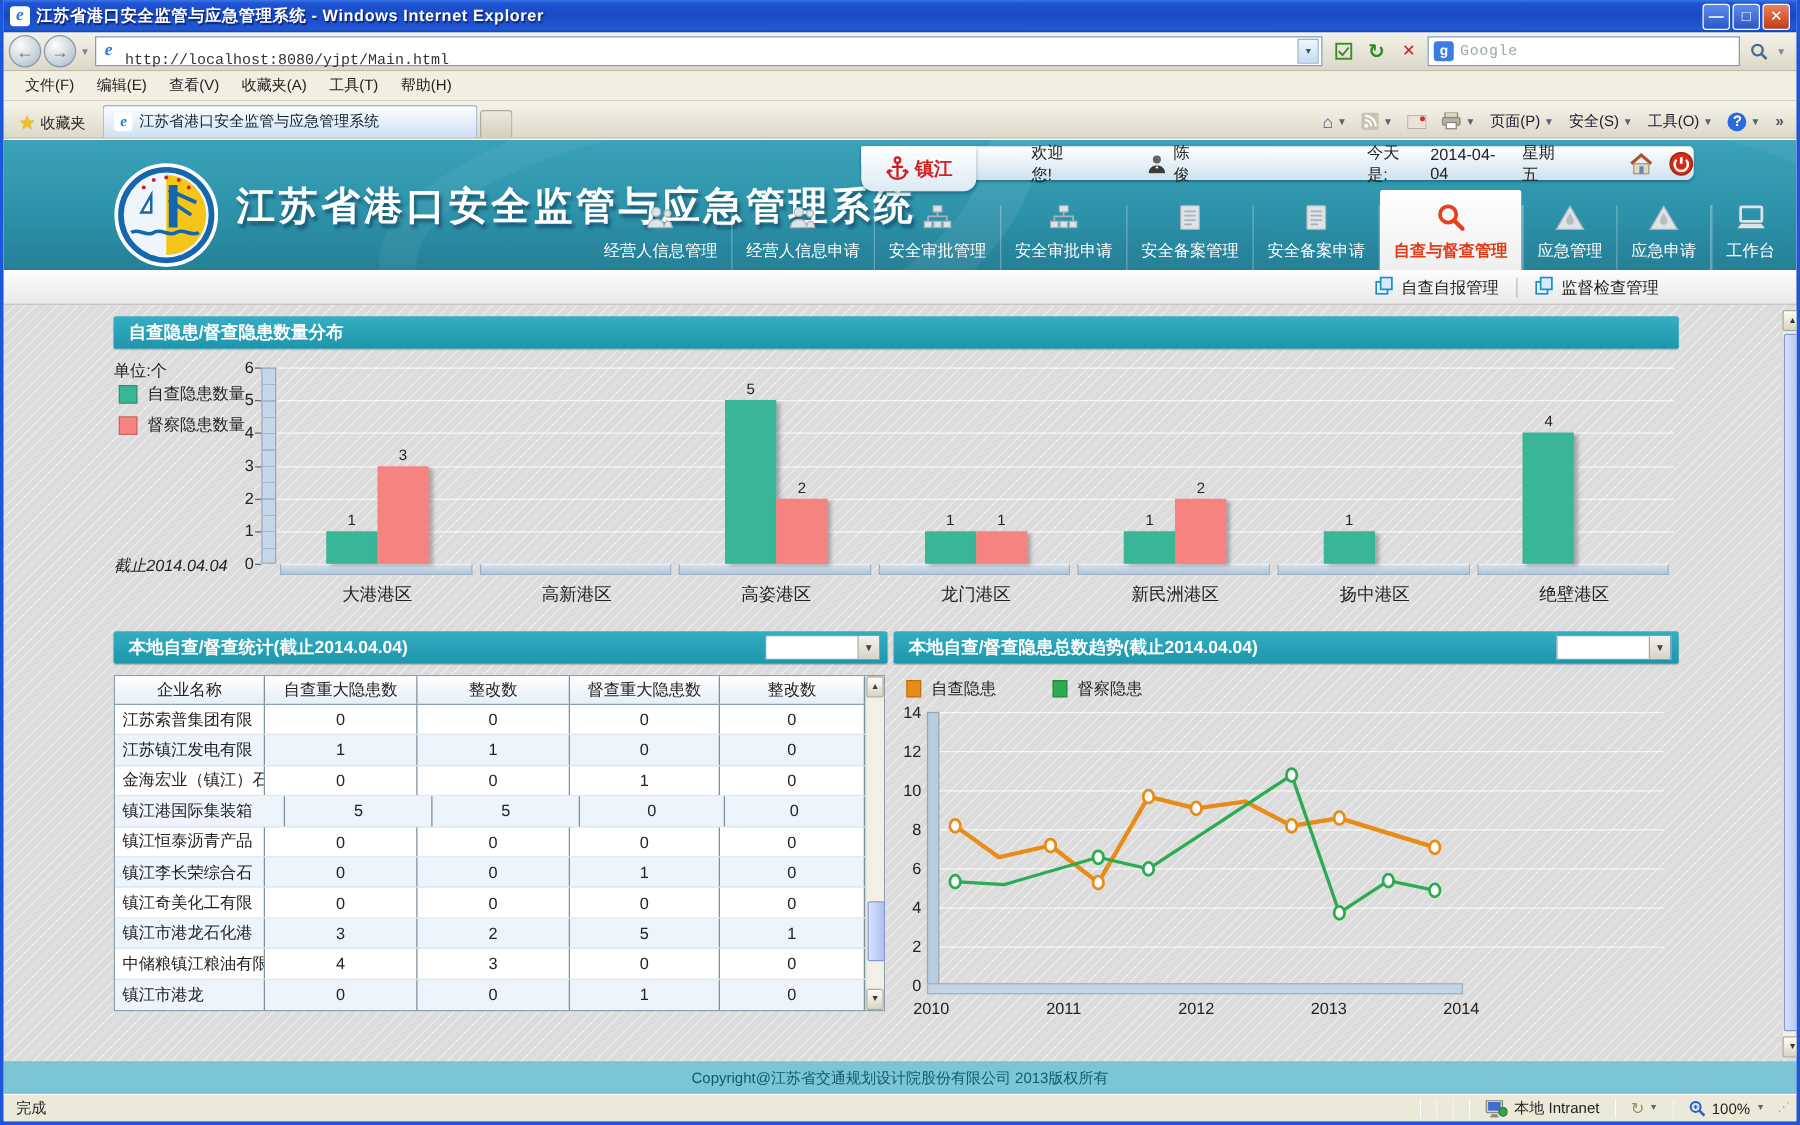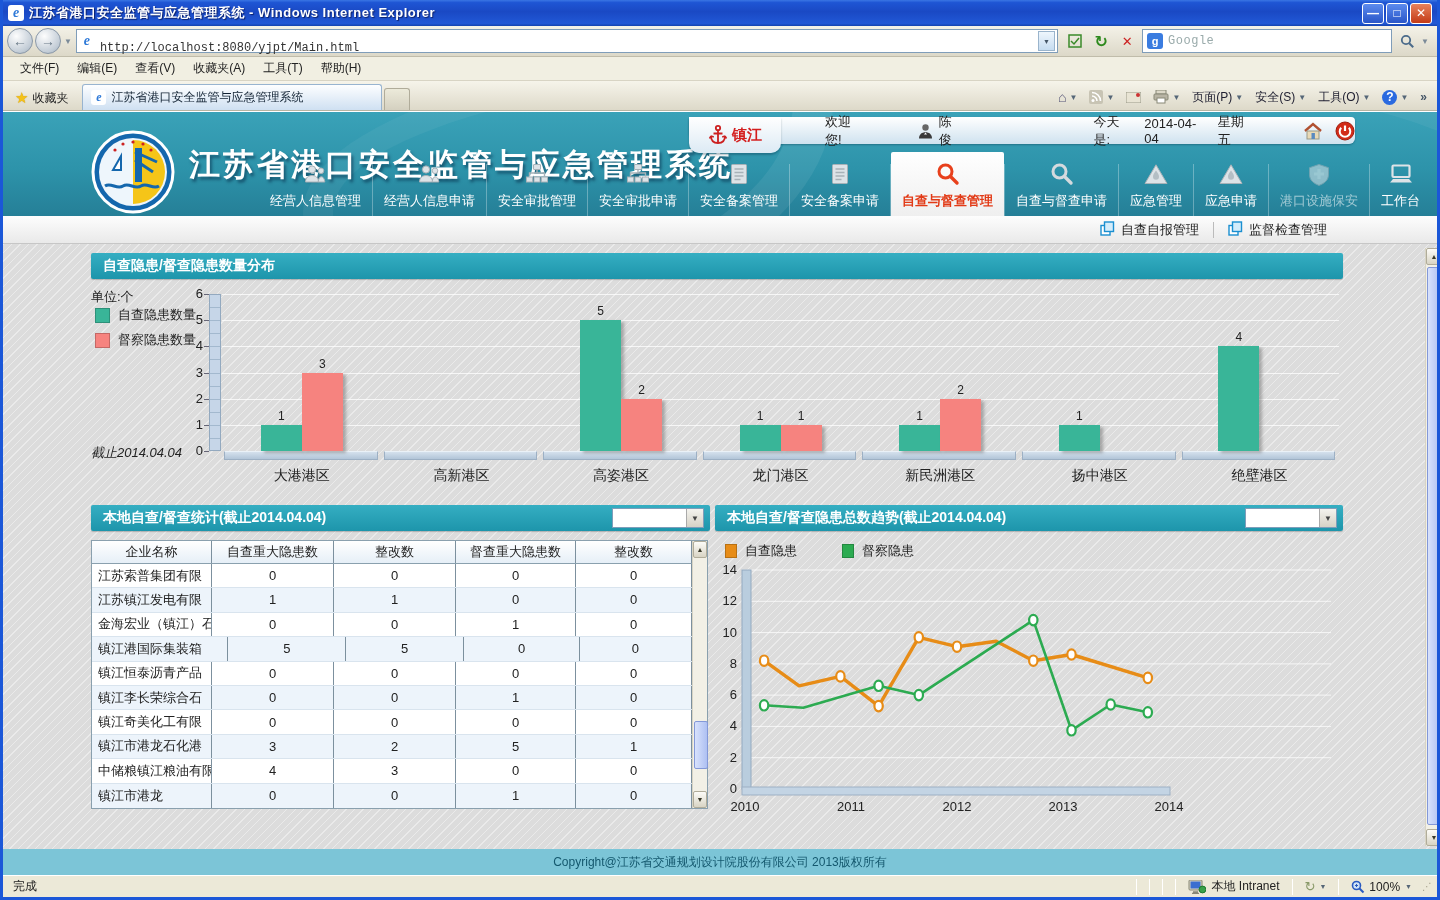--- a/index.html
+++ b/index.html
@@ -367,51 +367,37 @@
           </div>
           <i class="nav-sep"></i>
           <div class="nav-item active">
             <span><svg width="26" height="24" viewBox="0 0 26 24">
                 <circle cx="10.5" cy="9.5" r="6.5" fill="none" stroke="#e8401c" stroke-width="3"></circle>
                 <path d="M15.5 14.5l6.5 6.5" stroke="#e8401c" stroke-width="3.4" stroke-linecap="round"></path>
               </svg></span>
             <span class="nav-label">自查与督查管理</span>
           </div>
           <i class="nav-sep"></i>
-          <div class="nav-item">
-            <span><svg width="26" height="24" viewBox="0 0 26 24">
-                <circle cx="10.5" cy="9.5" r="6.5" fill="none" stroke="#d4dade" stroke-width="3"></circle>
-                <path d="M15.5 14.5l6.5 6.5" stroke="#d4dade" stroke-width="3.4" stroke-linecap="round"></path>
-              </svg></span>
-            <span class="nav-label">自查与督查申请</span>
-          </div>
           <i class="nav-sep"></i>
           <div class="nav-item">
             <span><svg width="26" height="24" viewBox="0 0 26 24">
                 <path d="M13 2.8L24 21.5H2z" fill="#dde3e7" stroke="#a8b2b8"></path>
                 <path d="M13 8.5c1.8 2.6 3 4.2 3 6.3a3 3 0 1 1-6 0c0-2.1 1.2-3.7 3-6.3z" fill="#b4bec4"></path>
               </svg></span>
             <span class="nav-label">应急管理</span>
           </div>
           <i class="nav-sep"></i>
           <div class="nav-item">
             <span><svg width="26" height="24" viewBox="0 0 26 24">
                 <path d="M13 2.8L24 21.5H2z" fill="#dde3e7" stroke="#a8b2b8"></path>
                 <path d="M13 8.5c1.8 2.6 3 4.2 3 6.3a3 3 0 1 1-6 0c0-2.1 1.2-3.7 3-6.3z" fill="#b4bec4"></path>
               </svg></span>
             <span class="nav-label">应急申请</span>
           </div>
           <i class="nav-sep"></i>
-          <div class="nav-item disabled">
-            <span><svg width="26" height="24" viewBox="0 0 26 24">
-                <path d="M13 2.5l9.5 3.2v6.8c0 5.8-4.2 8.9-9.5 10.9C7.7 21.4 3.5 18.3 3.5 12.5V5.7z" fill="#dde3e7" stroke="#a8b2b8"></path>
-                <path d="M13 7v10M8 12h10" stroke="#f3f5f6" stroke-width="3.2" fill="none"></path>
-              </svg></span>
-            <span class="nav-label">港口设施保安</span>
-          </div>
           <i class="nav-sep"></i>
           <div class="nav-item">
             <span><svg width="26" height="24" viewBox="0 0 26 24">
                 <rect x="4.5" y="3.5" width="17" height="11.5" rx="1" fill="none" stroke="#dde3e7" stroke-width="2.2"></rect>
                 <path d="M2 20.5h22L21 17H5z" fill="#dde3e7"></path>
               </svg></span>
             <span class="nav-label">工作台</span>
           </div>
         </div>
     </div>

